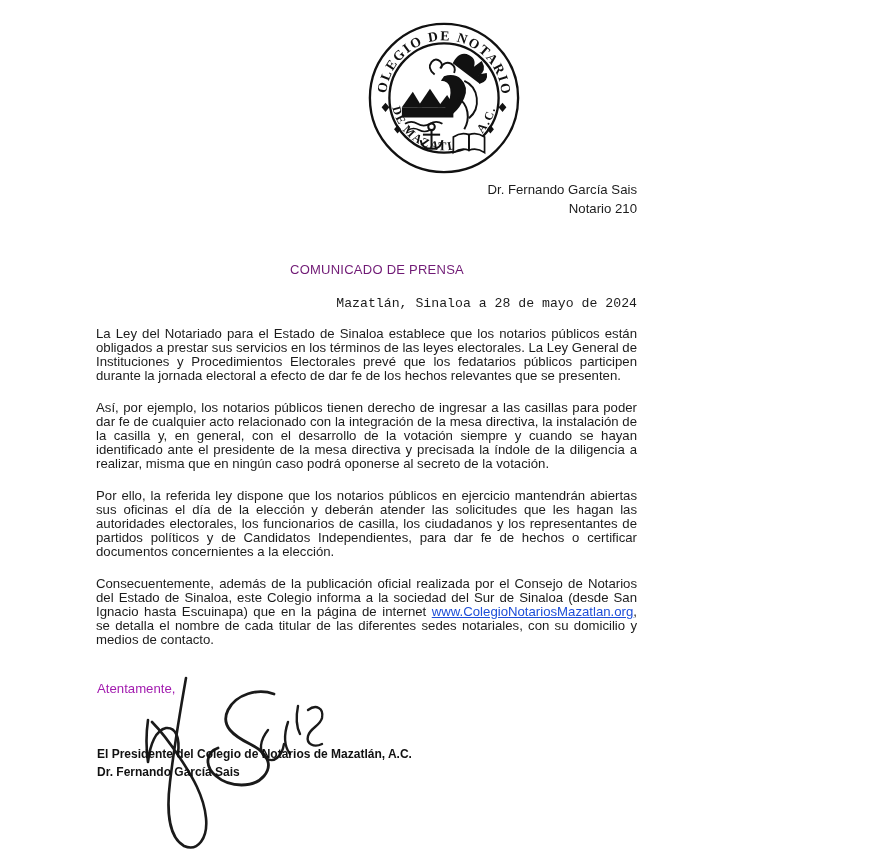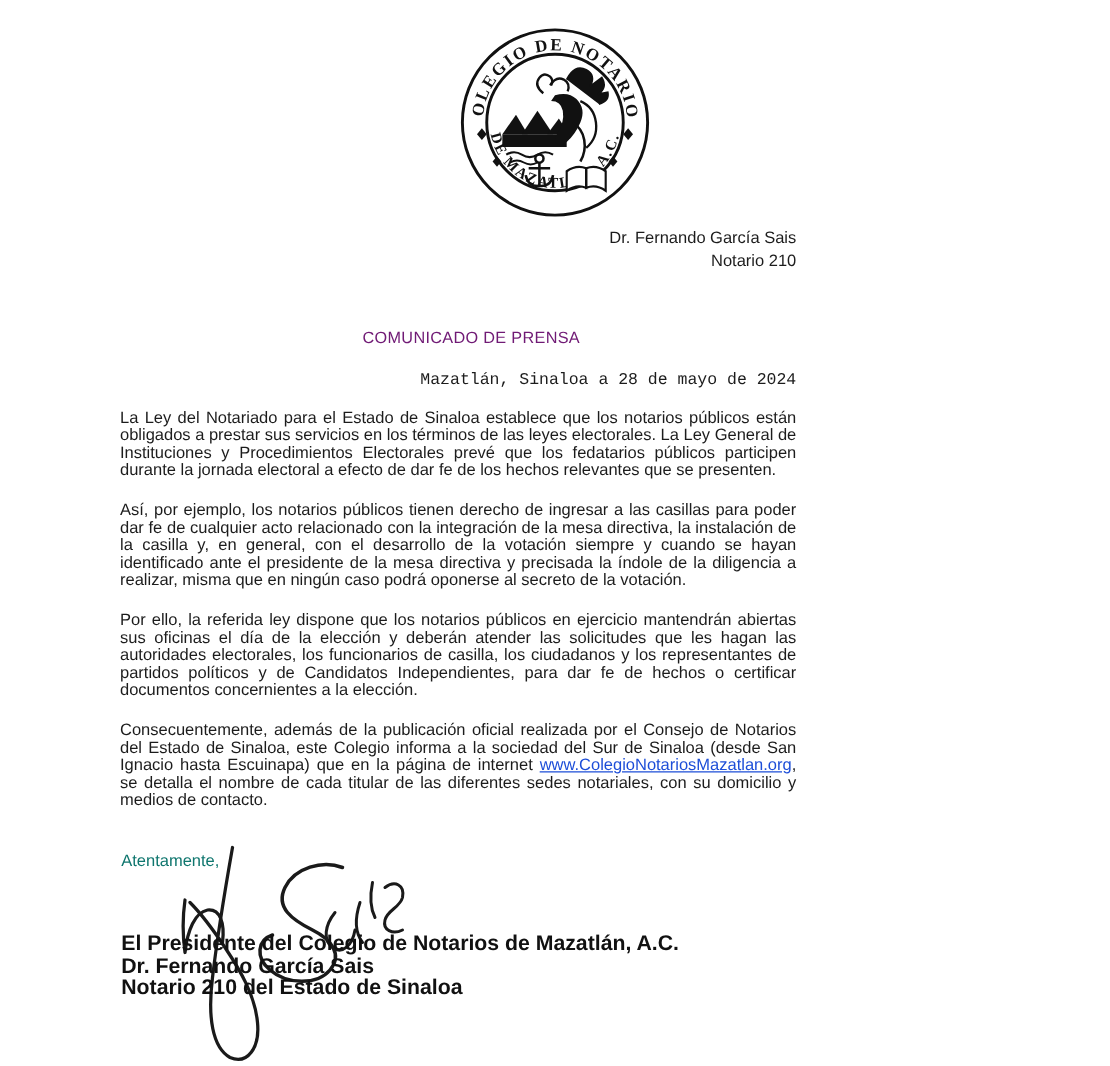--- a/index.html
+++ b/index.html
@@ -97,38 +97,38 @@
     text-decoration: underline;
     text-underline-offset: 1px;
   }
 
   
   .closing {
     position: absolute;
     left: 97px;
     top: 681px;
     font-size: 13.2px;
-    color: #0f766e;
+    color: #a21caf;
   }
 
   .signature-layer {
     position: absolute;
     left: 108px;
     top: 672px;
     width: 260px;
     height: 181px;
     pointer-events: none;
   }
   .signature-layer svg { display: block; overflow: visible; }
 
   .signer-block {
     position: absolute;
     left: 97px;
     top: 746px;
-    font-size: 17px;
+    font-size: 12px;
     font-weight: bold;
     line-height: 17.6px;
     color: #111111;
   }
   .signer-block .sline { display: block; white-space: nowrap; }
 </style>
 </head>
 <body>
 
 <div class="page">
@@ -226,16 +226,15 @@
         <path d="M 180,50 C 176,62 176,74 182,82" stroke-width="2.4"></path>
         <path d="M 190,34 C 188,44 188,54 192,62" stroke-width="2.4"></path>
         <path d="M 200,38 C 208,32 216,36 214,46 C 212,54 202,56 200,64 C 198,72 206,76 214,72" stroke-width="2.4"></path>
       </g>
     </svg>
   </div>
 
   <div class="signer-block">
     <span class="sline">El Presidente del Colegio de Notarios de Mazatlán, A.C.</span>
     <span class="sline">Dr. Fernando García Sais</span>
-    <span class="sline">Notario 210 del Estado de Sinaloa</span>
   </div>
 
 </div>
 
 </body></html>

